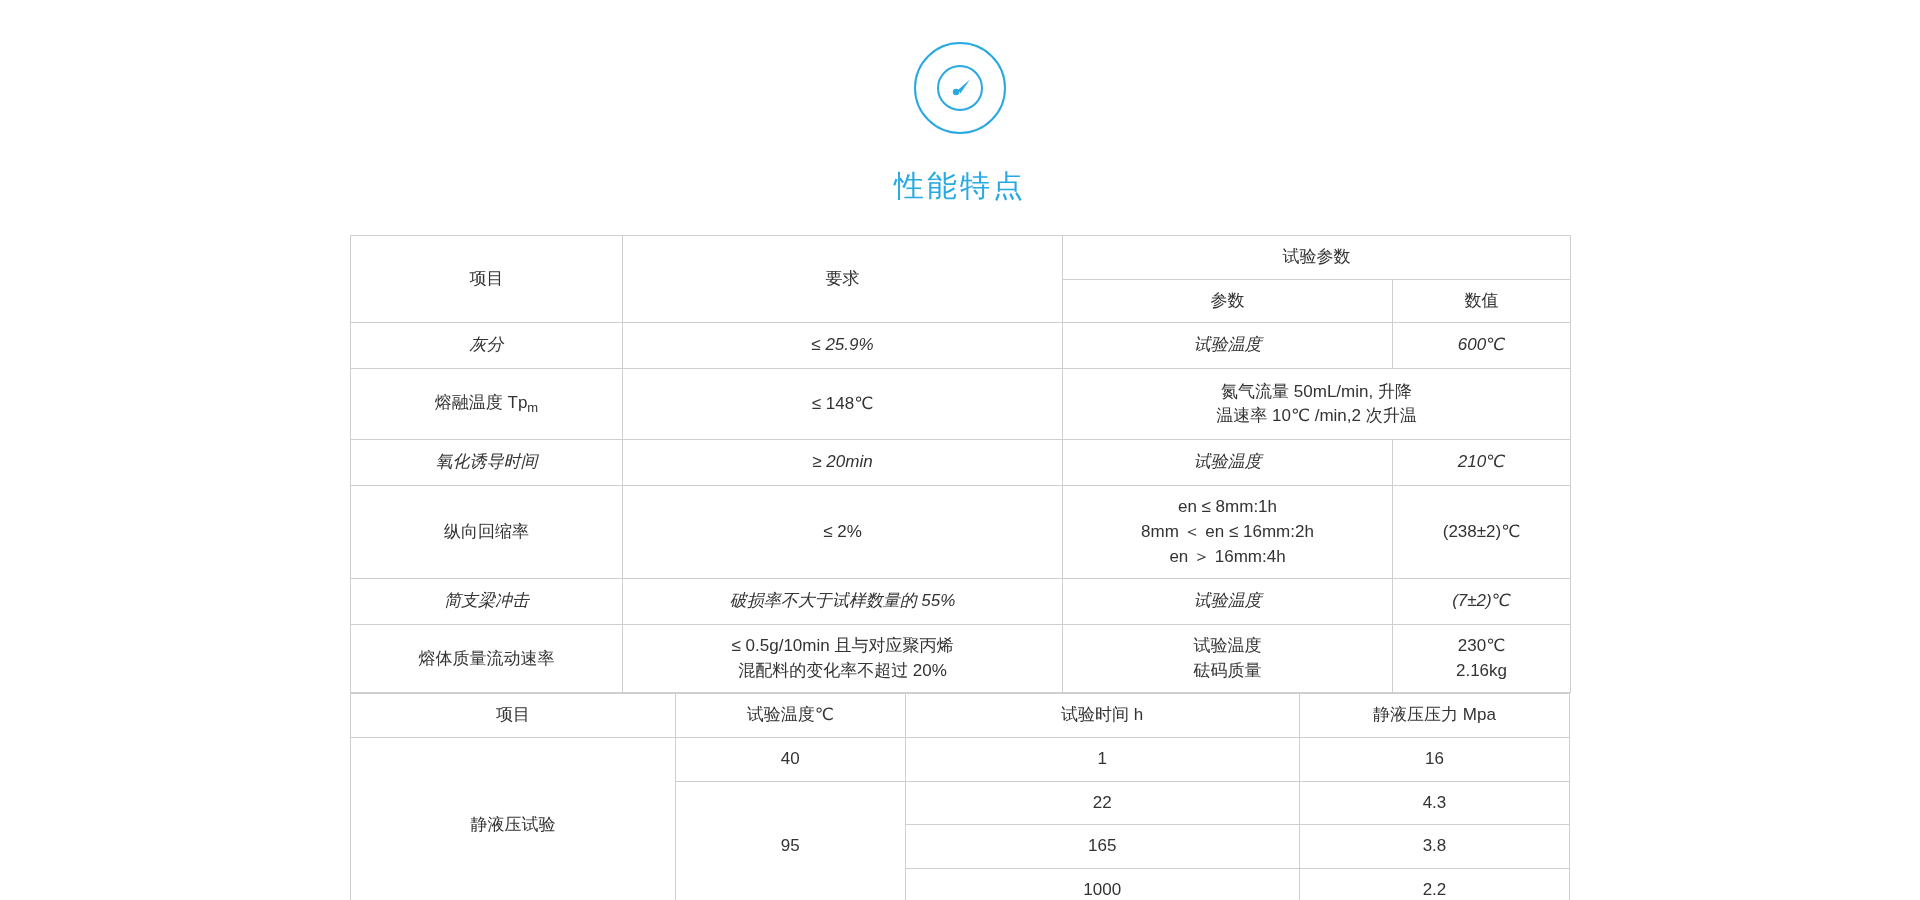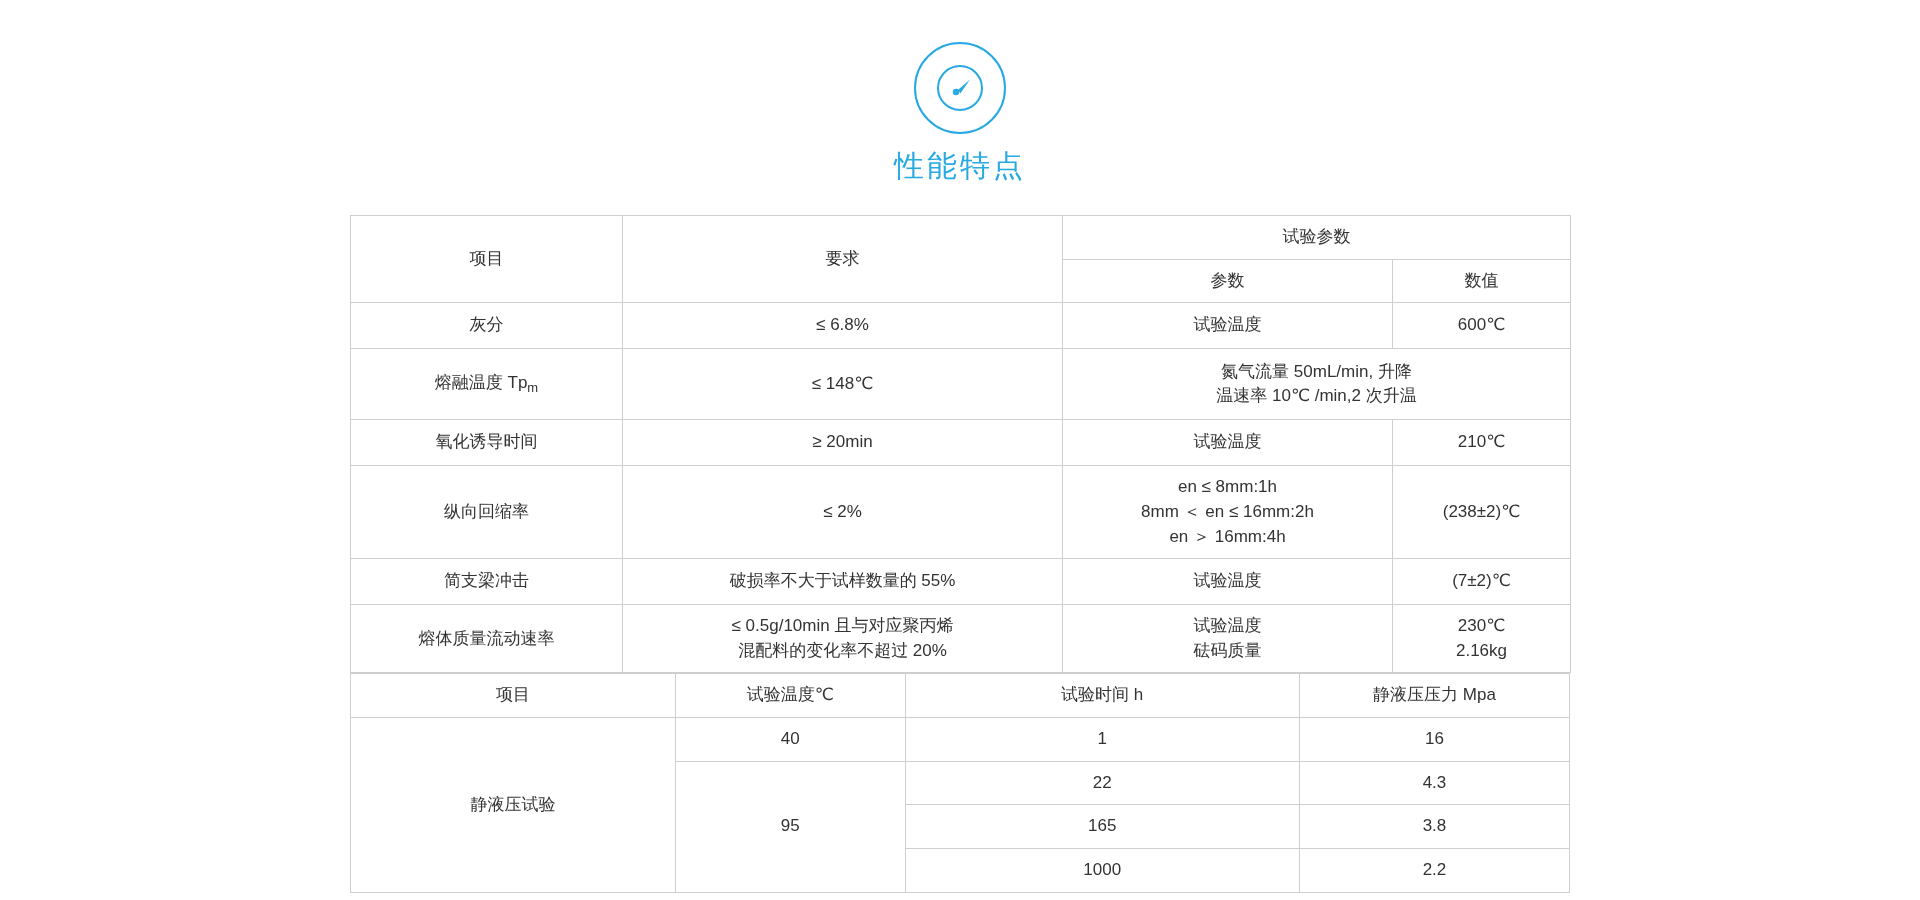--- a/index.html
+++ b/index.html
@@ -33,21 +33,21 @@
     border: 2px solid #27a9e3;
     display: flex;
     align-items: center;
     justify-content: center;
     box-sizing: border-box;
   }
 
   .badge-icon svg { display: block; }
 
   .section-title {
-    margin-top: 12px;
+    margin-top: 32px;
     font-size: 30px;
     letter-spacing: 3px;
     color: #27a9e3;
     font-weight: normal;
   }
 
   
   .table-wrap {
     margin: 28px auto 0 auto;
     width: 1220px;
@@ -74,21 +74,21 @@
   .t1 .c2 { width: 440px; }
   .t1 .c3 { width: 330px; }
   .t1 .c4 { width: 178px; }
 
   .t2 .d1 { width: 272px; }
   .t2 .d2 { width: 192px; }
   .t2 .d3 { width: 330px; }
   .t2 .d4 { width: 226px; }
 
   .tall-row td { height: 52px; }
-  .row-h { height: 46px; }
+  .row-h { height: 46px; font-style: italic; }
 
   sub { font-size: 13px; }
 </style>
 </head>
 <body>
 
 <div class="page">
 
   <div class="header">
     <div class="badge-icon">
@@ -116,21 +116,21 @@
           <td rowspan="2">要求</td>
           <td colspan="2">试验参数</td>
         </tr>
         <tr>
           <td>参数</td>
           <td>数值</td>
         </tr>
 
         <tr class="row-h">
           <td>灰分</td>
-          <td>≤ 6.8%</td>
+          <td>≤ 25.9%</td>
           <td>试验温度</td>
           <td>600℃</td>
         </tr>
 
         <tr class="tall-row">
           <td><span>熔融温度 Tp</span><sub>m</sub></td>
           <td>≤ 148℃</td>
           <td colspan="2" style="white-space:pre-line">氮气流量 50mL/min, 升降
 温速率 10℃ /min,2 次升温</td>
         </tr>

